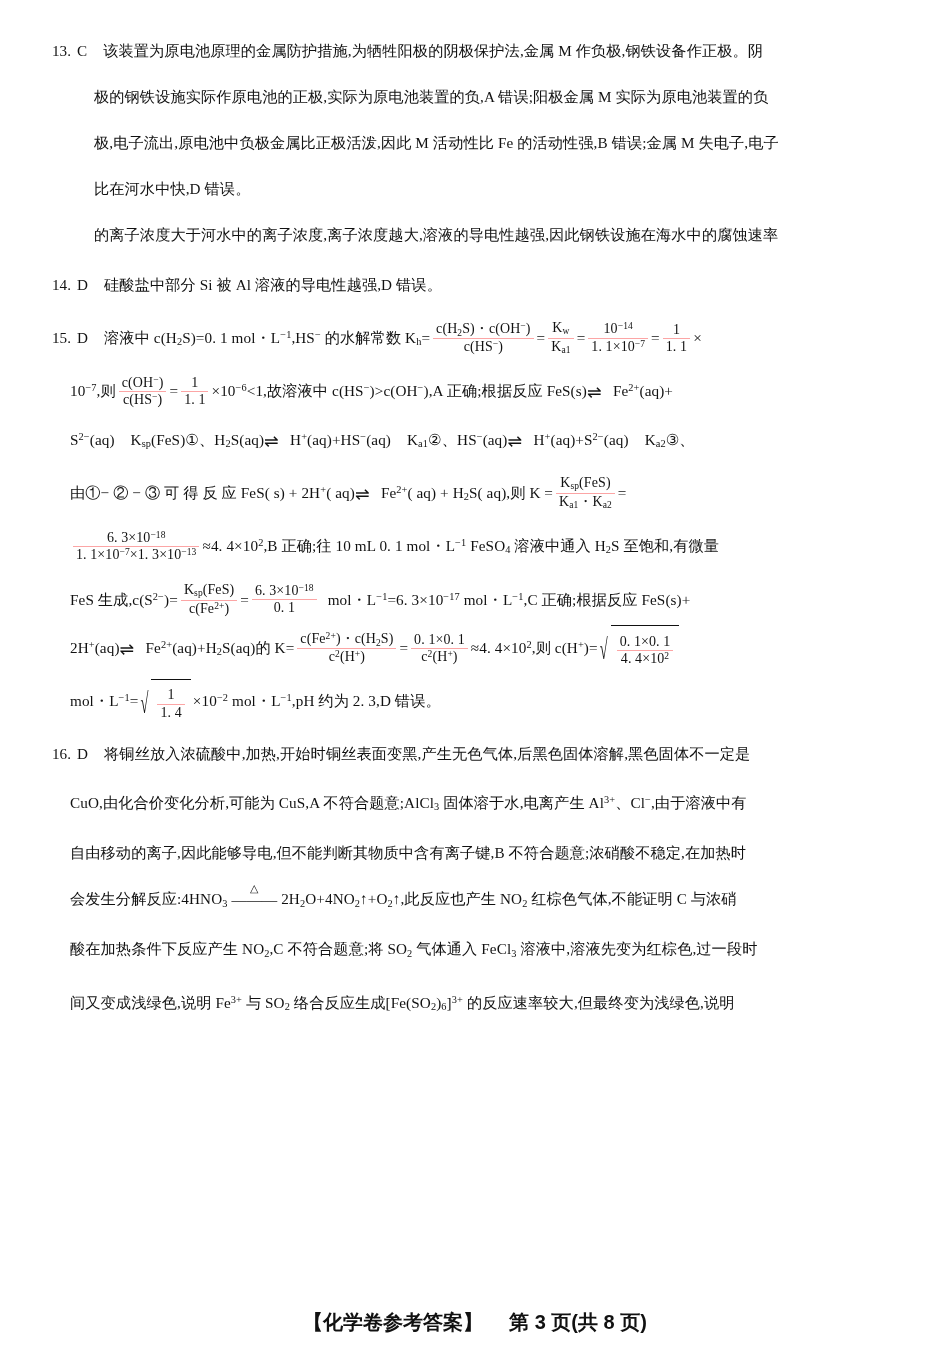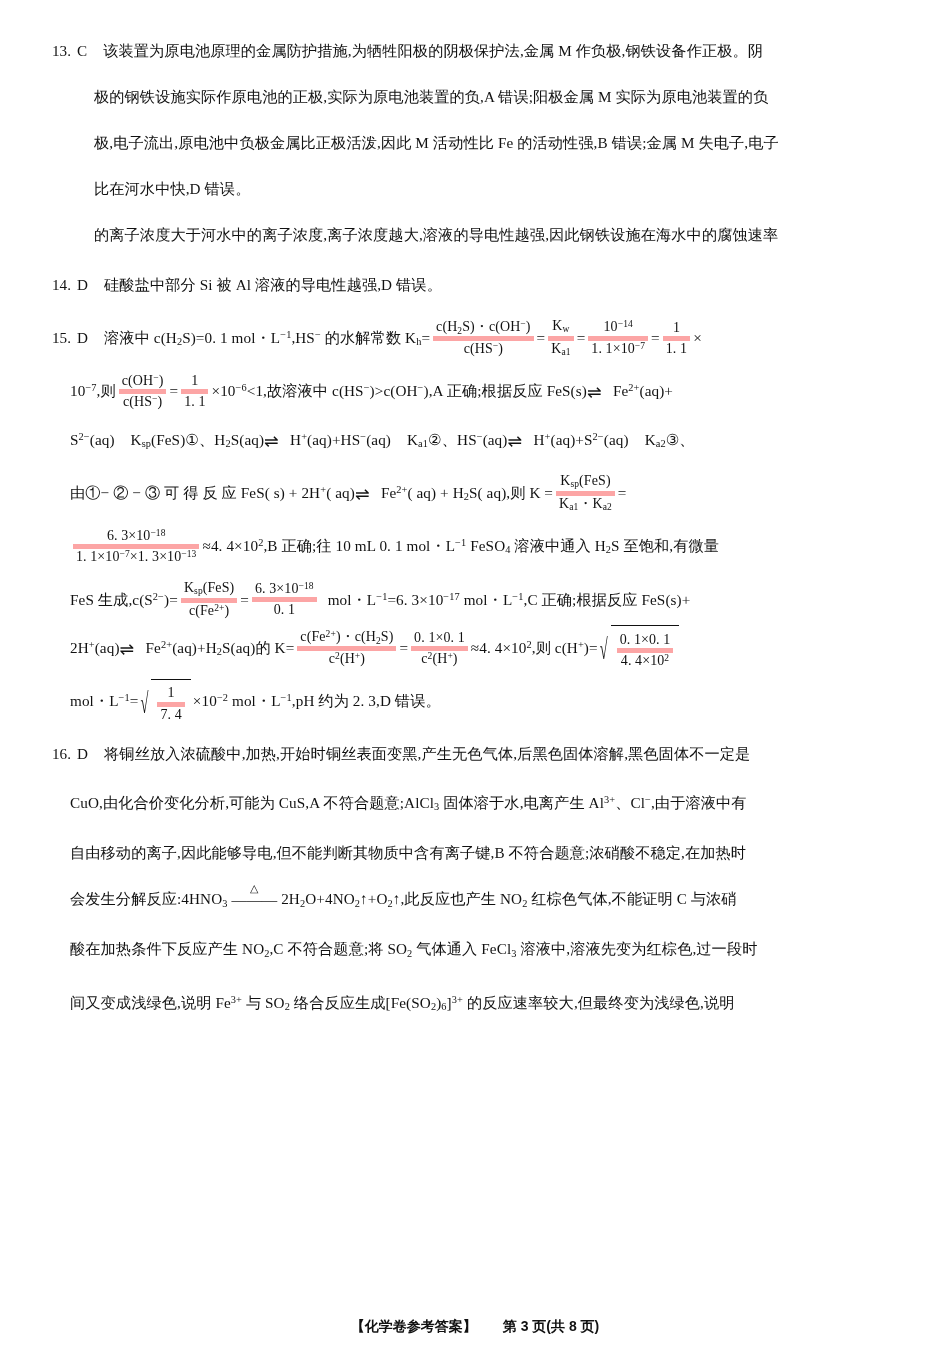--- a/index.html
+++ b/index.html
@@ -37,21 +37,21 @@
   .frac {
     display:inline-block;
     vertical-align:middle;
     text-align:center;
     line-height:1.15;
     font-size:0.92em;
     margin:0 3px;
     position:relative;
     top:-1px;
   }
-  .frac .num2 { display:block; padding:0 3px; border-bottom:5px solid #fca5a5; }
+  .frac .num2 { display:block; padding:0 3px; border-bottom:1px solid #fca5a5; }
   .frac .den2 { display:block; padding:0 3px; }
 
   .sqrt {
     display:inline-block;
     vertical-align:middle;
     position:relative;
     padding-left:11px;
     margin:0 2px;
   }
   .sqrt:before {
@@ -69,21 +69,21 @@
     font-size:1.15em;
   }
   .overset { display:inline-block; position:relative; vertical-align:middle; }
   .overset .top { position:absolute; top:-12px; left:50%; transform:translateX(-50%); font-size:0.72em; }
 
   .footer {
     position:absolute;
     left:0; right:0;
     bottom:14px;
     text-align:center;
-    font-size:14px;
+    font-size:20px;
     font-weight:bold;
     font-family:"Liberation Sans", sans-serif;
     color:#111;
   }
   .footer .sep { display:inline-block; width:26px; }
 </style>
 </head>
 <body>
 
 <div class="page">
@@ -116,21 +116,21 @@
     <span class="line indent2">
       <span class="frac"><span class="num2">6. 3×10<sup>−18</sup></span><span class="den2">1. 1×10<sup>−7</sup>×1. 3×10<sup>−13</sup></span></span><span>≈4. 4×10</span><sup>2</sup><span>,B 正确;往 10 mL 0. 1 mol・L</span><sup>−1</sup><span> FeSO</span><sub>4</sub><span> 溶液中通入 H</span><sub>2</sub><span>S 至饱和,有微量</span>
     </span>
     <span class="line indent2">
       <span>FeS 生成,c(S</span><sup>2−</sup><span>)=</span><span class="frac"><span class="num2">K<sub>sp</sub>(FeS)</span><span class="den2">c(Fe<sup>2+</sup>)</span></span>=<span class="frac"><span class="num2">6. 3×10<sup>−18</sup></span><span class="den2">0. 1</span></span><span class="gap-s"></span><span>mol・L</span><sup>−1</sup><span>=6. 3×10</span><sup>−17</sup><span> mol・L</span><sup>−1</sup><span>,C 正确;根据反应 FeS(s)+</span>
     </span>
     <span class="line indent2">
       <span>2H</span><sup>+</sup><span>(aq)</span><span class="eqrev"></span><span>Fe</span><sup>2+</sup><span>(aq)+H</span><sub>2</sub><span>S(aq)的 K=</span><span class="frac"><span class="num2">c(Fe<sup>2+</sup>)・c(H<sub>2</sub>S)</span><span class="den2">c<sup>2</sup>(H<sup>+</sup>)</span></span>=<span class="frac"><span class="num2">0. 1×0. 1</span><span class="den2">c<sup>2</sup>(H<sup>+</sup>)</span></span><span>≈4. 4×10</span><sup>2</sup><span>,则 c(H</span><sup>+</sup><span>)=</span><span class="sqrt"><span class="rad"><span class="frac"><span class="num2">0. 1×0. 1</span><span class="den2">4. 4×10<sup>2</sup></span></span></span></span>
     </span>
     <span class="line indent2">
-      <span>mol・L</span><sup>−1</sup><span>=</span><span class="sqrt"><span class="rad"><span class="frac"><span class="num2">1</span><span class="den2">7. 4</span></span></span></span><span>×10</span><sup>−2</sup><span> mol・L</span><sup>−1</sup><span>,pH 约为 2. 3,D 错误。</span>
+      <span>mol・L</span><sup>−1</sup><span>=</span><span class="sqrt"><span class="rad"><span class="frac"><span class="num2">1</span><span class="den2">1. 4</span></span></span></span><span>×10</span><sup>−2</sup><span> mol・L</span><sup>−1</sup><span>,pH 约为 2. 3,D 错误。</span>
     </span>
   </div>
 
   <div class="qblock">
     <span class="line"><span class="qlabel"><span class="num">16.</span><span class="ans">D</span></span><span class="gap"></span><span>将铜丝放入浓硫酸中,加热,开始时铜丝表面变黑,产生无色气体,后黑色固体溶解,黑色固体不一定是</span></span>
     <span class="line indent2">CuO,由化合价变化分析,可能为 CuS,A 不符合题意;AlCl<sub>3</sub> 固体溶于水,电离产生 Al<sup>3+</sup>、Cl<sup>−</sup>,由于溶液中有</span>
     <span class="line indent2">自由移动的离子,因此能够导电,但不能判断其物质中含有离子键,B 不符合题意;浓硝酸不稳定,在加热时</span>
     <span class="line indent2">会发生分解反应:4HNO<sub>3</sub> <span class="overset"><span class="top">△</span>———</span> 2H<sub>2</sub>O+4NO<sub>2</sub>↑+O<sub>2</sub>↑,此反应也产生 NO<sub>2</sub> 红棕色气体,不能证明 C 与浓硝</span>
     <span class="line indent2">酸在加热条件下反应产生 NO<sub>2</sub>,C 不符合题意;将 SO<sub>2</sub> 气体通入 FeCl<sub>3</sub> 溶液中,溶液先变为红棕色,过一段时</span>
     <span class="line indent2">间又变成浅绿色,说明 Fe<sup>3+</sup> 与 SO<sub>2</sub> 络合反应生成[Fe(SO<sub>2</sub>)<sub>6</sub>]<sup>3+</sup> 的反应速率较大,但最终变为浅绿色,说明</span>

